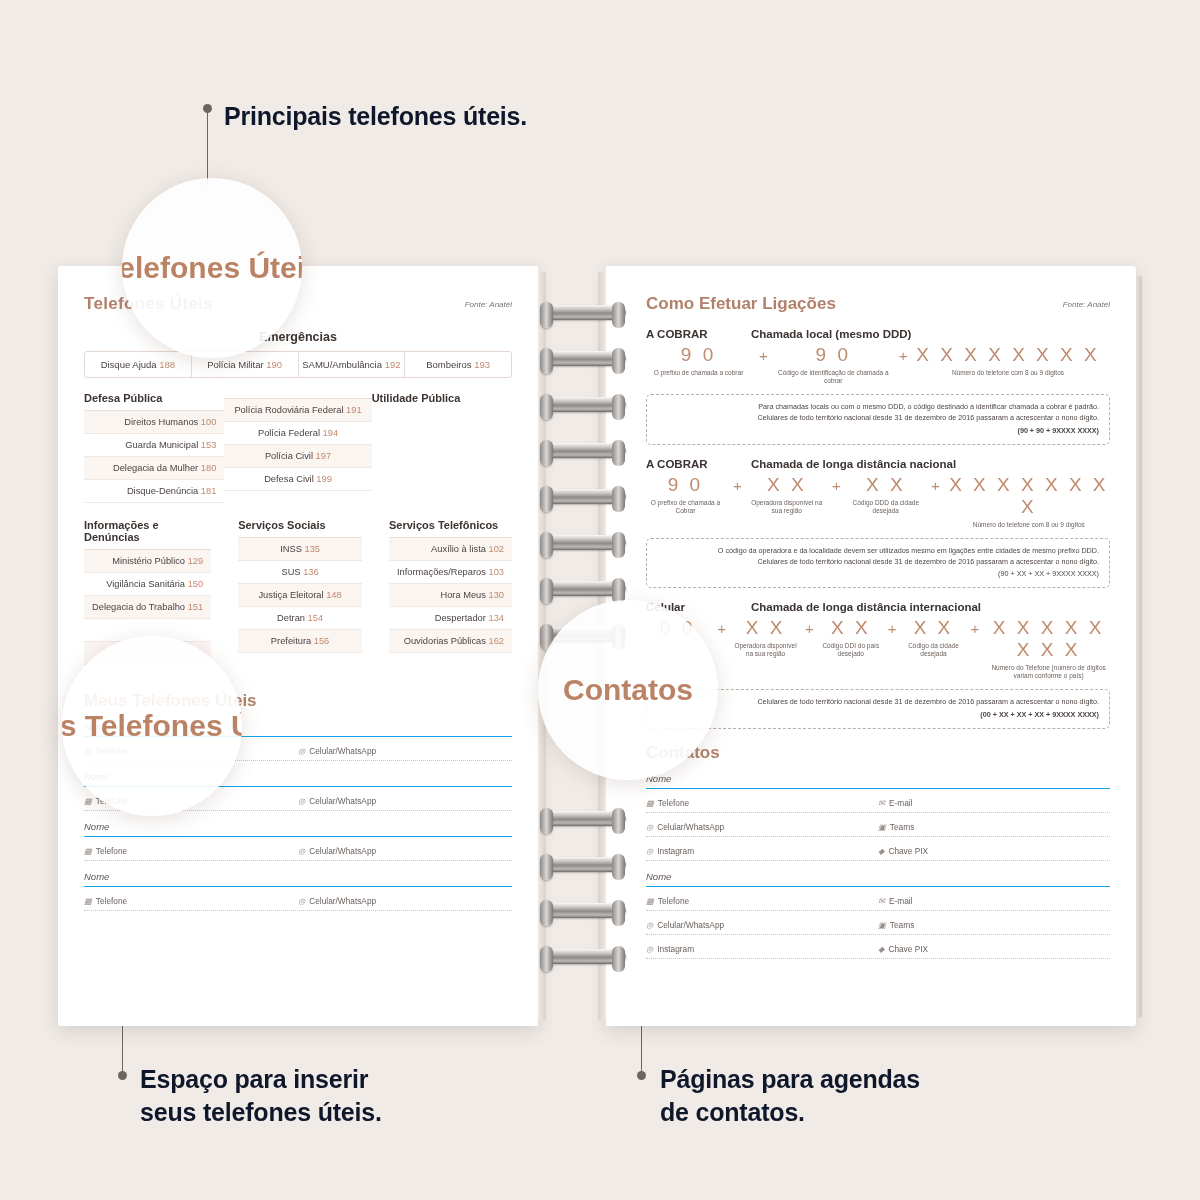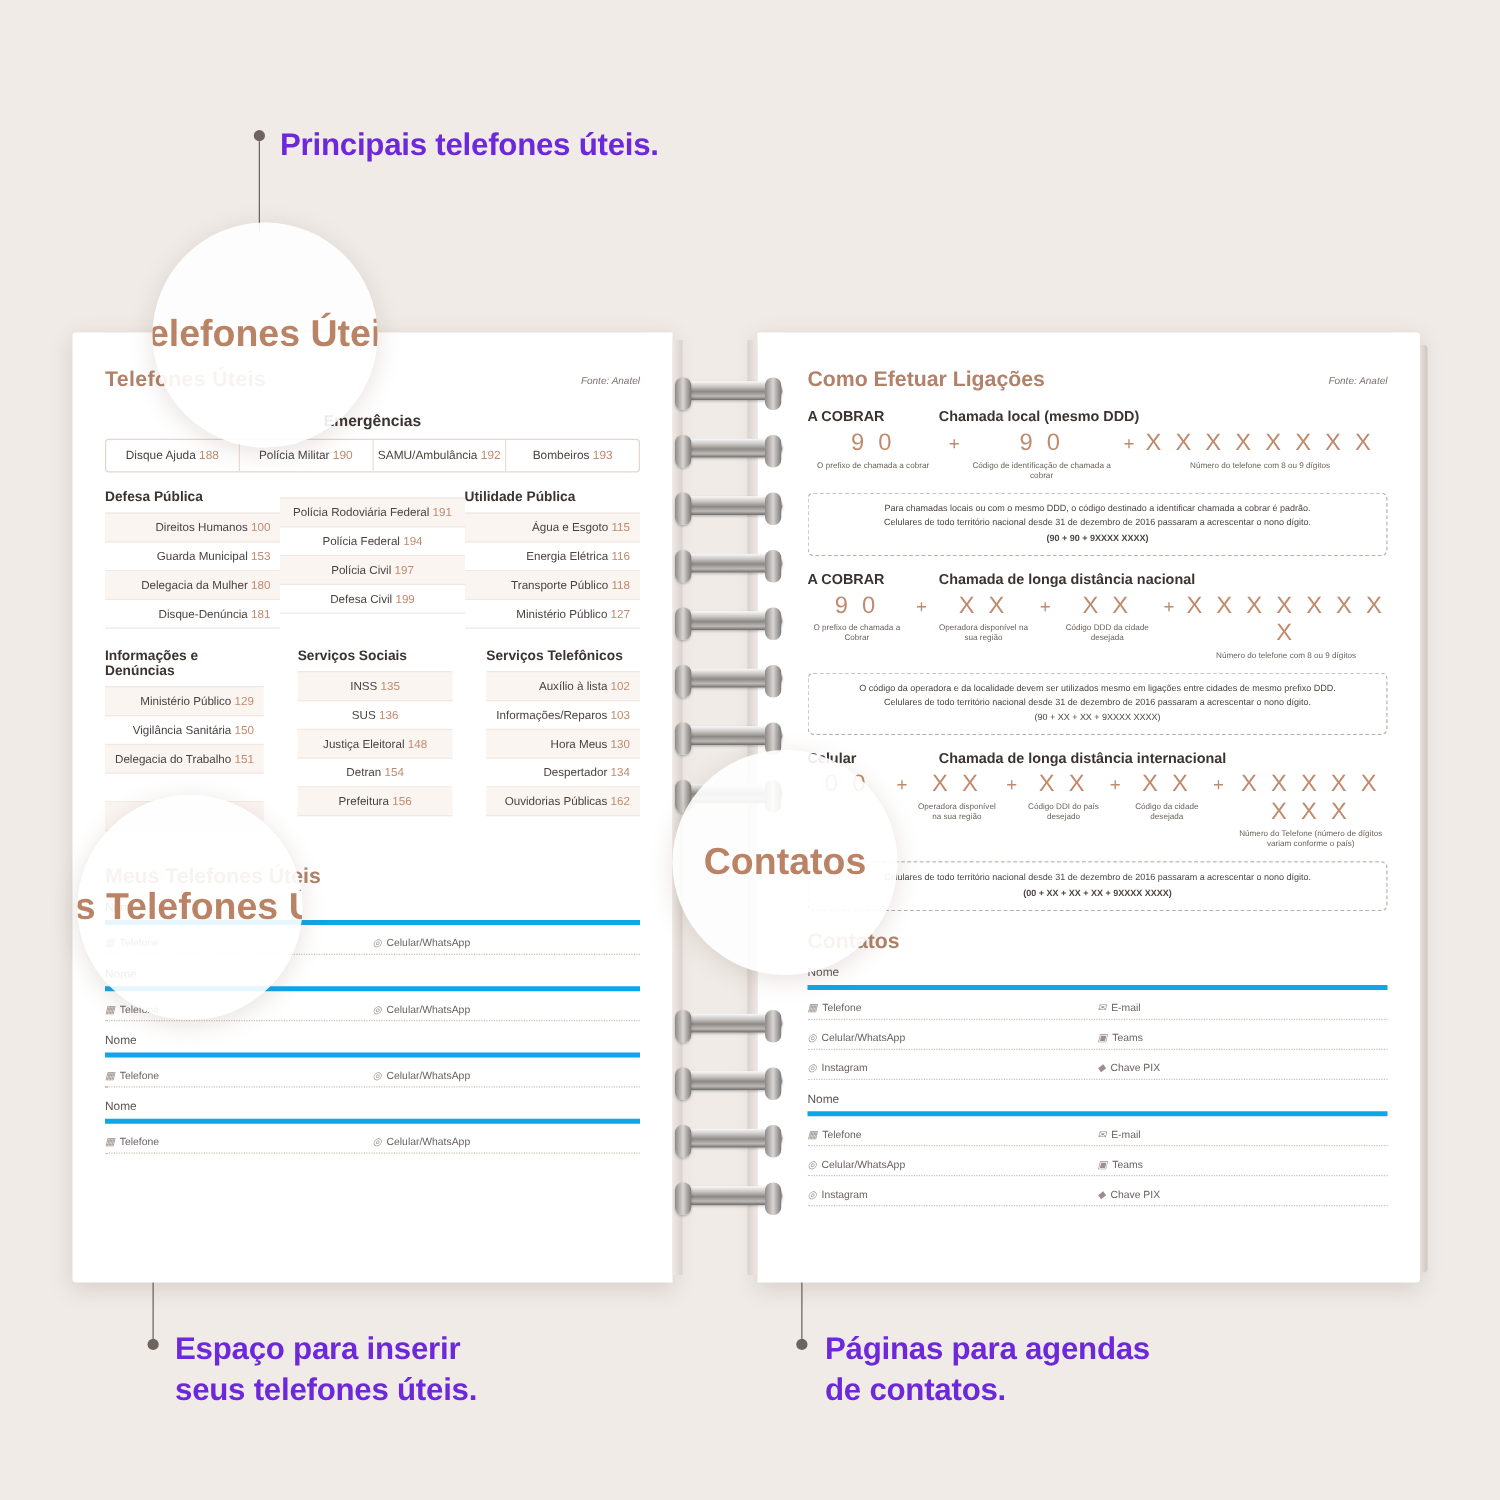--- a/index.html
+++ b/index.html
@@ -8,21 +8,21 @@
     background:#f0ebe7;
     font-family:"Liberation Sans", sans-serif;
     position:relative;overflow:hidden;
     color:#3a3330;
   }
   .stage{position:absolute;inset:0;}
 
   
   .callout-text{
     position:absolute;
-    font-size:25px;font-weight:bold;color:#6d28d9;
+    font-size:25px;font-weight:bold;color:#0f172a;
     line-height:1.32;letter-spacing:-.2px;
   }
   .callout-dot{
     position:absolute;width:9px;height:9px;border-radius:50%;
     background:#6d6460;
   }
   .callout-line{
     position:absolute;background:#6d6460;width:1px;
   }
 
@@ -107,41 +107,41 @@
     border-bottom:1px solid #f2e8e2;white-space:nowrap;overflow:hidden;
   }
   .rowlist div:nth-child(odd){background:#fbf5f2;}
   .col.mid .rowlist div{text-align:center;}
 
   .lp2-title{
     margin-top:26px;font-size:17px;color:#b1816a;font-weight:bold;
   }
   .contact-block{margin-top:10px;}
   .cb-name{
-    font-size:9.5px;color:#5d5551;border-bottom:4px solid #0ea5e9;padding-bottom:4px;
+    font-size:9.5px;color:#5d5551;border-bottom:1px solid #0ea5e9;padding-bottom:4px;font-style:italic;
   }
   .cb-row{
     display:flex;margin-top:9px;border-bottom:1px dotted #cfc4bd;padding-bottom:4px;
   }
   .cb-row span{flex:1;font-size:8.3px;color:#6a625e;}
   .mini{margin-right:4px;color:#9a8f89;}
 
   
   .rp{position:absolute;inset:0;padding:28px 26px 0 40px;box-sizing:border-box;}
   .rp-title{font-size:17px;color:#b1816a;font-weight:bold;}
   .sub-a{font-size:11.5px;color:#3b3330;font-weight:600;}
   .formula{
     display:flex;align-items:flex-start;justify-content:flex-start;gap:8px;margin-top:4px;
   }
   .ftok{font-size:19px;color:#c08a6d;letter-spacing:3px;text-align:center;}
   .fplus{font-size:15px;color:#c08a6d;padding-top:3px;}
   .fcap{font-size:6.5px;color:#6c625d;line-height:1.25;text-align:center;margin-top:3px;}
   .note{
     border:1px dashed #b9aea8;border-radius:5px;padding:7px 10px;margin-top:9px;
-    font-size:7.2px;color:#4d4541;text-align:center;line-height:1.5;
+    font-size:7.2px;color:#4d4541;text-align:right;line-height:1.5;
   }
   .rp-contacts-title{font-size:17px;color:#b1816a;font-weight:bold;margin-top:14px;}
 
   
   .bubble{
     position:absolute;border-radius:50%;
     background:rgba(255,255,255,.90);
     box-shadow:0 4px 20px rgba(120,95,80,.18);
     display:flex;align-items:center;justify-content:center;
     overflow:hidden;
@@ -199,26 +199,20 @@
           <div class="colhead"></div>
           <div class="rowlist">
             <div><span>Polícia Rodoviária Federal</span> <span class="num">191</span></div>
             <div><span>Polícia Federal</span> <span class="num">194</span></div>
             <div><span>Polícia Civil</span> <span class="num">197</span></div>
             <div><span>Defesa Civil</span> <span class="num">199</span></div>
           </div>
         </div>
         <div class="col">
           <div class="colhead">Utilidade Pública</div>
-          <div class="rowlist">
-            <div><span>Água e Esgoto</span> <span class="num">115</span></div>
-            <div><span>Energia Elétrica</span> <span class="num">116</span></div>
-            <div><span>Transporte Público</span> <span class="num">118</span></div>
-            <div><span>Ministério Público</span> <span class="num">127</span></div>
-          </div>
         </div>
       </div>
 
       <div class="cols3" style="margin-top:16px;gap:27px;">
         <div class="col">
           <div class="colhead">Informações e Denúncias</div>
           <div class="rowlist">
             <div><span>Ministério Público</span> <span class="num">129</span></div>
             <div><span>Vigilância Sanitária</span> <span class="num">150</span></div>
             <div><span>Delegacia do Trabalho</span> <span class="num">151</span></div>

